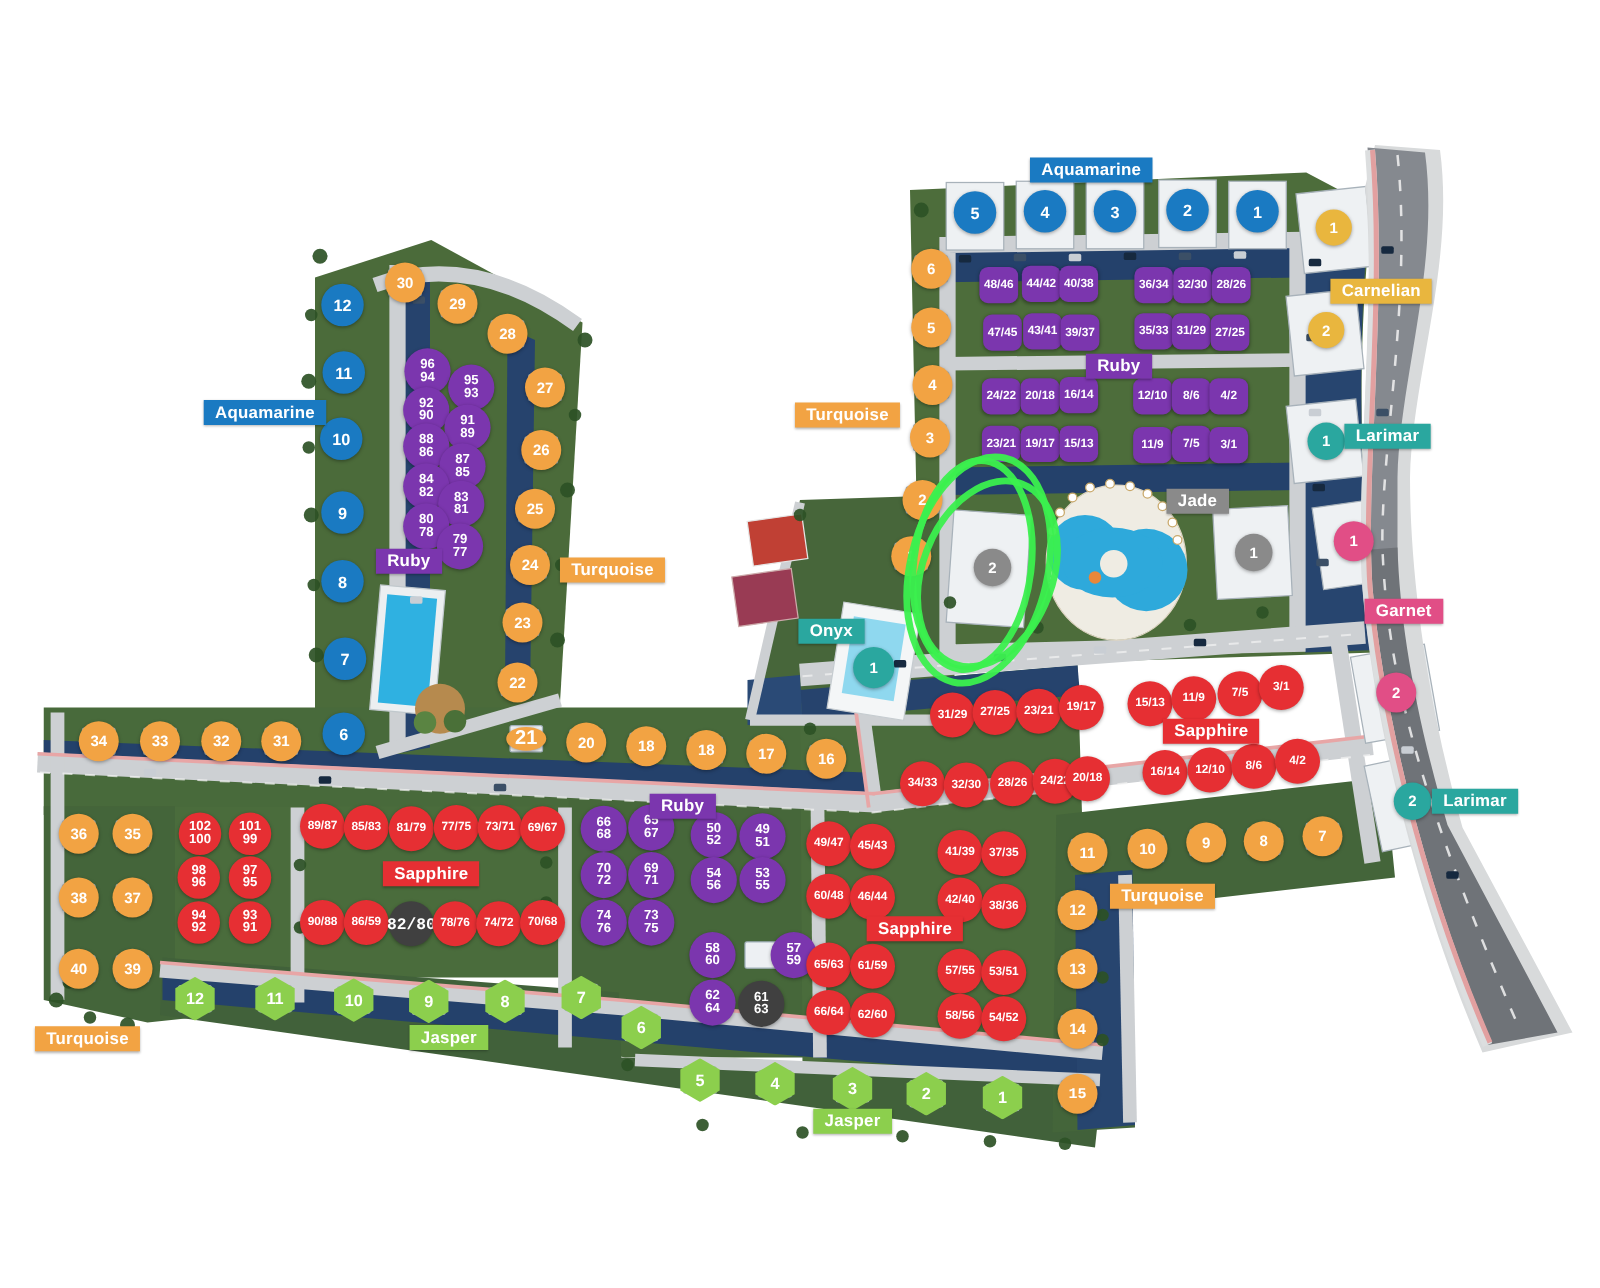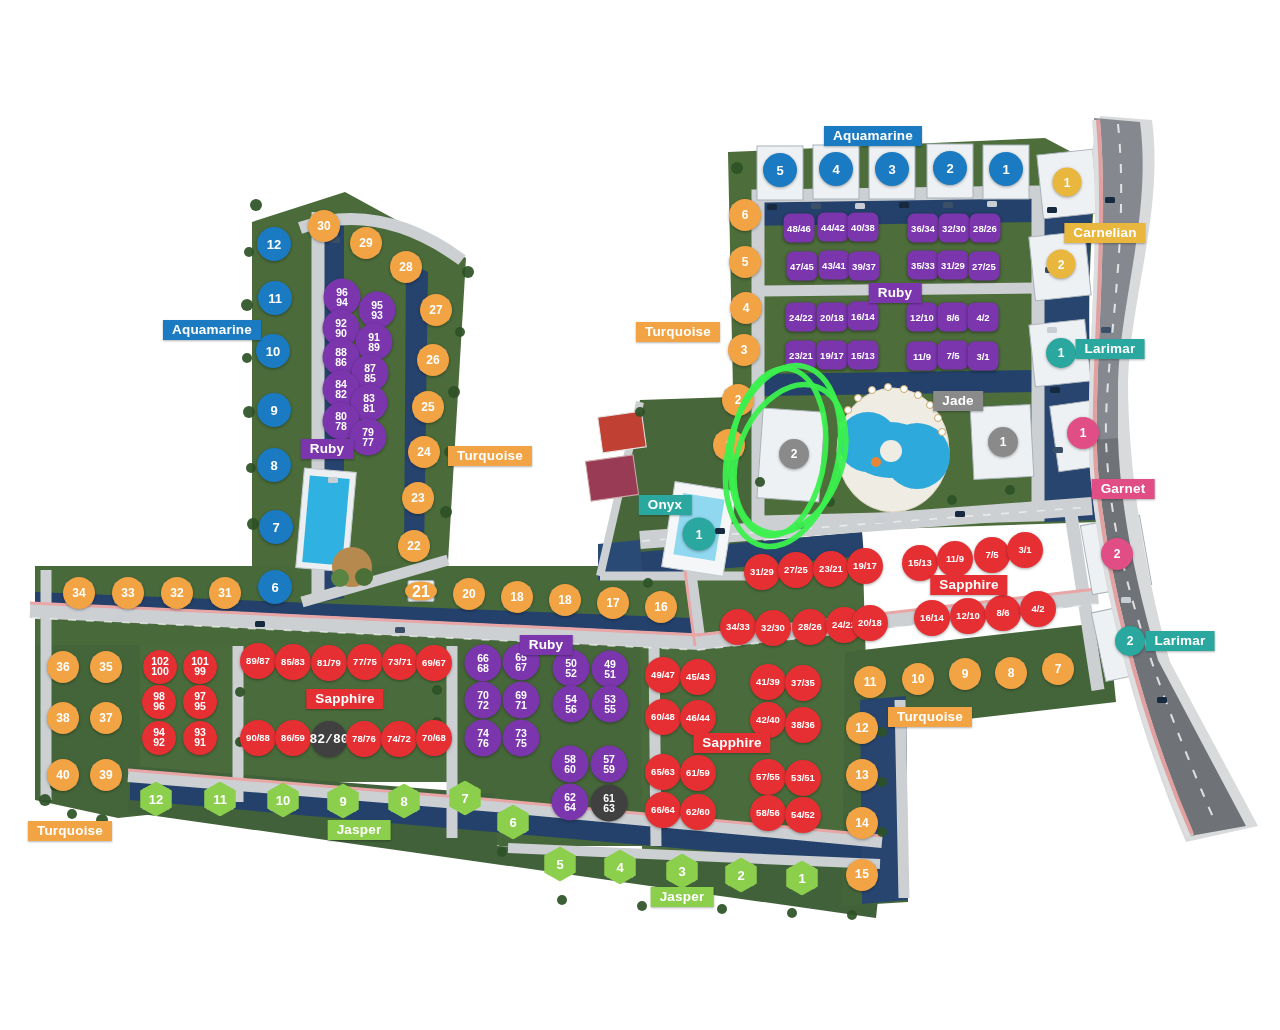--- a/index.html
+++ b/index.html
@@ -469,21 +469,21 @@
       <div class="marker s-circle" style="width: 37px; height: 37px; left: 610px; top: 704px; background: rgb(123, 54, 174); font-size: 10.5px;">
         <span>53</span>
         <span>55</span>
       </div>
       <div class="villa" style="left: 570px; top: 764px;"></div>
       <div class="marker s-circle" style="width: 37px; height: 37px; left: 570px; top: 764px; background: rgb(123, 54, 174); font-size: 10.5px;">
         <span>58</span>
         <span>60</span>
       </div>
       <div class="villa" style="left: 609px; top: 764px;"></div>
-      <div class="marker s-circle" style="width: 37px; height: 37px; left: 609px; top: 764px; background: rgb(123, 54, 174); font-size: 10.5px;">
+      <div class="marker s-circle" style="width: 37px; height: 37px; left: 635px; top: 764px; background: rgb(123, 54, 174); font-size: 10.5px;">
         <span>57</span>
         <span>59</span>
       </div>
       <div class="villa" style="left: 570px; top: 802px;"></div>
       <div class="marker s-circle" style="width: 37px; height: 37px; left: 570px; top: 802px; background: rgb(123, 54, 174); font-size: 10.5px;">
         <span>62</span>
         <span>64</span>
       </div>
       <div class="villa" style="left: 609px; top: 803px;"></div>
       <div class="marker s-circle" style="width: 37px; height: 37px; left: 609px; top: 803px; background: #404040; font-size: 10.5px;">

